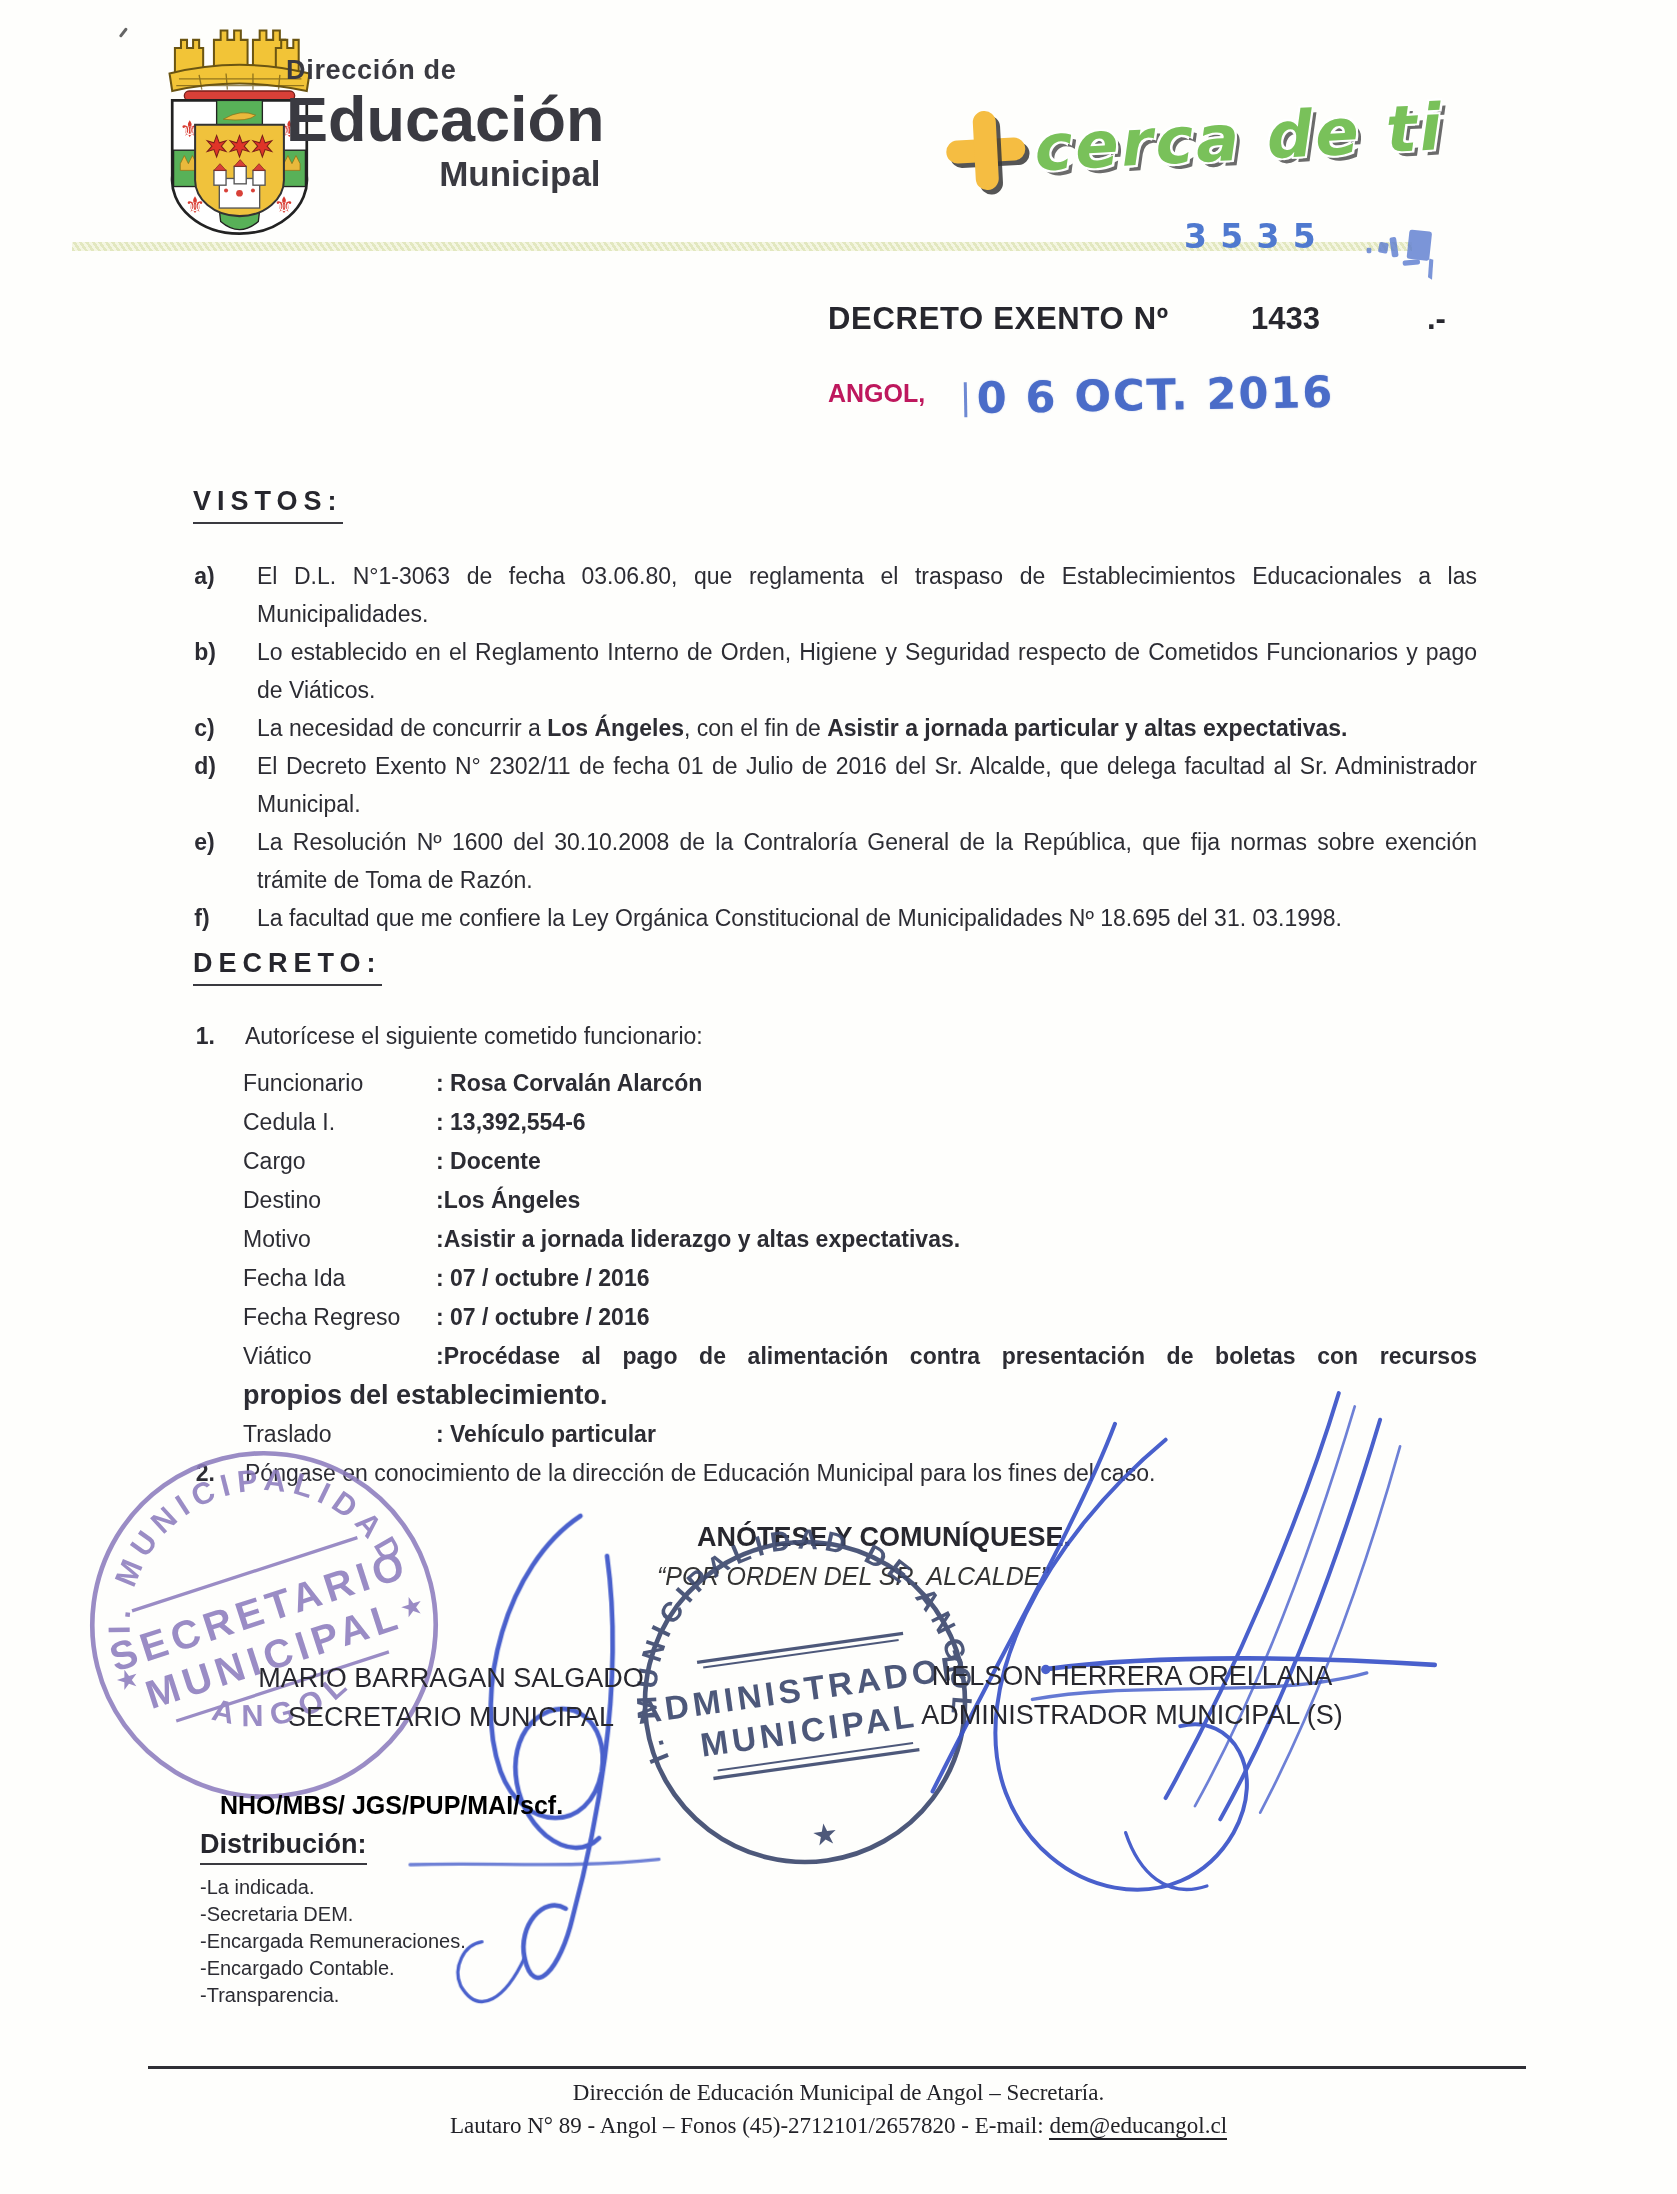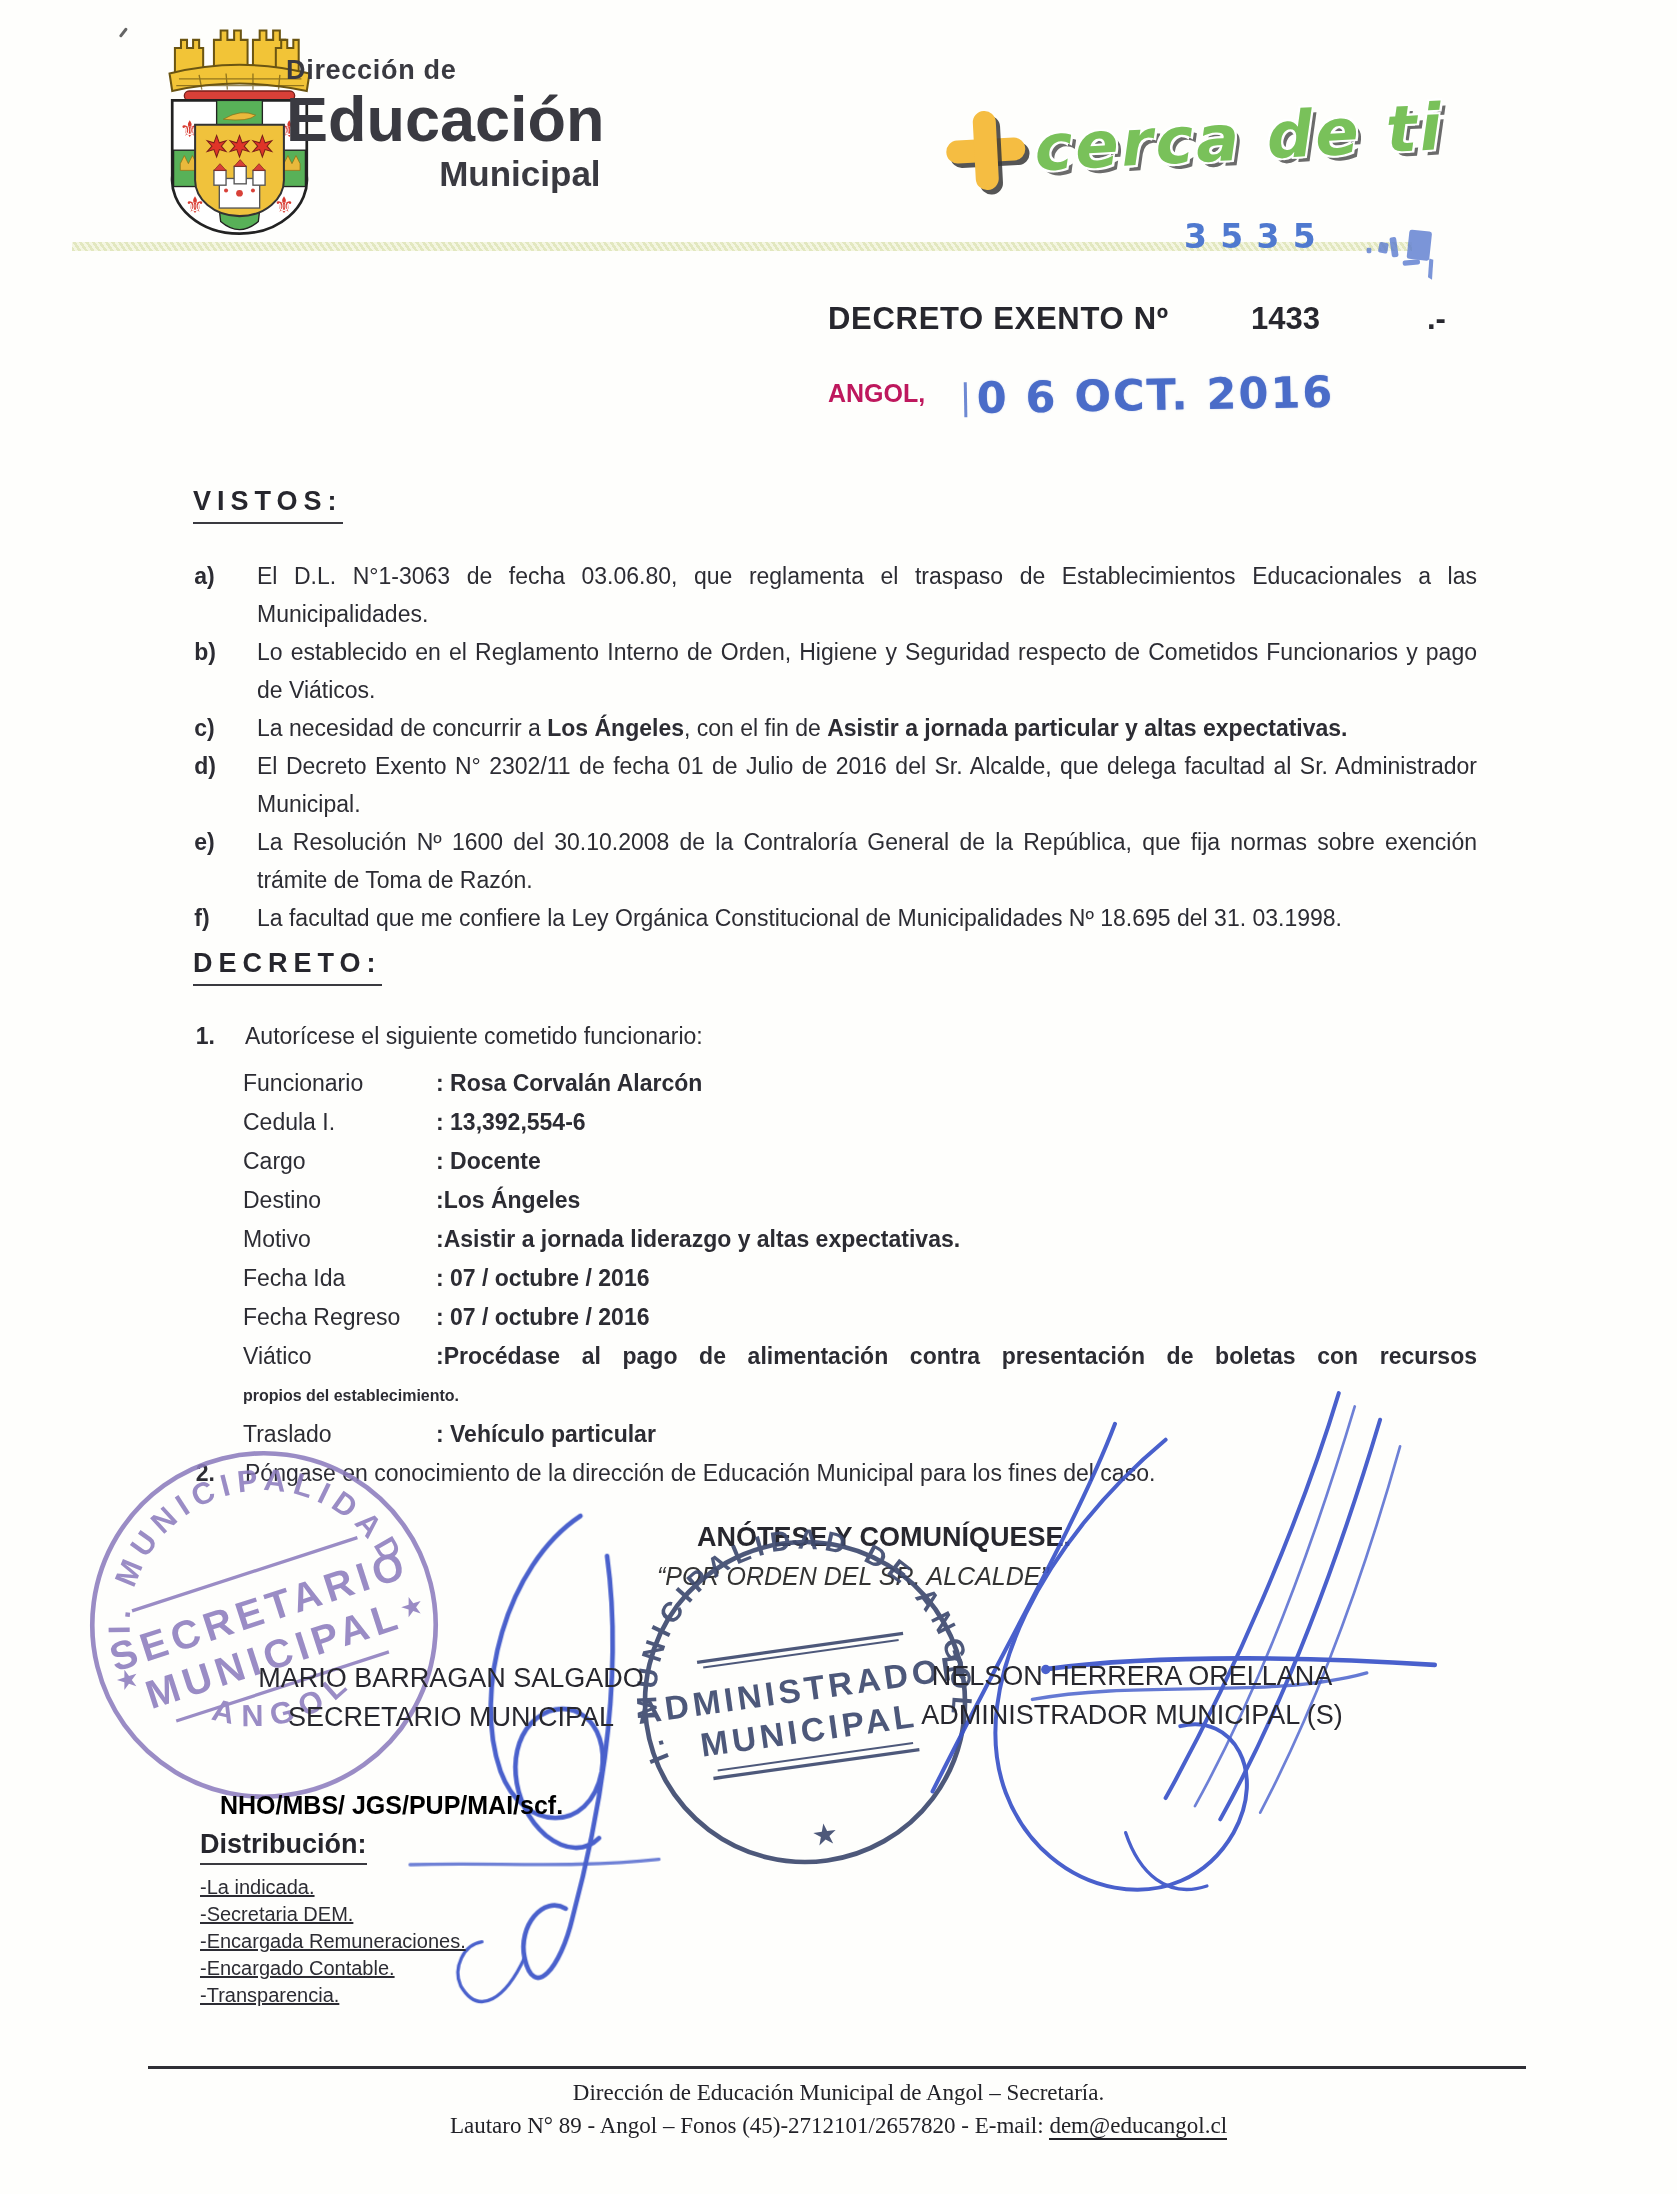--- a/index.html
+++ b/index.html
@@ -54,36 +54,36 @@
 
   .decreto{position:absolute;left:193px;top:948px;width:1284px;}
   .ditem{position:relative;padding-left:52px;font-size:23px;line-height:39px;}
   .dnum{position:absolute;left:2.7px;font-weight:bold;}
   .ditem1{margin-top:31px;}
   .fields{margin-top:8px;}
   .frow{position:relative;padding-left:243px;font-size:23px;line-height:39px;}
   .flabel{position:absolute;left:50px;top:0;font-weight:normal;}
   .fvalue{font-weight:bold;display:block;}
   .fjust .fvalue{text-align:justify;text-align-last:justify;}
-  .fextra{padding-left:50px;font-size:16px;line-height:39px;font-weight:bold;}
+  .fextra{padding-left:50px;font-size:27px;line-height:39px;font-weight:bold;}
 
   
   .anotese{position:absolute;left:697px;top:1522px;font-size:27px;font-weight:bold;color:#27272e;}
   .pororden{position:absolute;left:657px;top:1562px;font-size:25px;font-style:italic;color:#333;}
   .stamp{position:absolute;}
   .sig{position:absolute;}
   .sign-block{position:absolute;text-align:center;font-weight:normal;color:#27272e;font-size:27px;line-height:39px;}
   .sb-left{left:218px;top:1659px;width:466px;}
   .sb-right{left:899px;top:1657px;width:466px;}
 
   .initials{position:absolute;left:200px;top:1791px;font-size:25px;font-weight:bold;color:#000000;margin-left:20px;}
   .dist{position:absolute;left:200px;top:1829px;}
   .dist-head{display:inline-block;font-size:27px;font-weight:bold;color:#26262d;
         border-bottom:2.7px solid #3a3a40;padding-bottom:2.7px;}
-  .dist-items{margin-top:9.3px;font-size:20px;line-height:27px;color:#2c2c33;text-decoration:underline;}
+  .dist-items{margin-top:9.3px;font-size:20px;line-height:27px;color:#2c2c33;}
 
   
   .footer-rule{position:absolute;left:148px;top:2066px;width:1378px;height:2.7px;background:#2f2f35;}
   .footer{position:absolute;left:0;top:2076px;width:1677px;text-align:center;
         font-family:"Liberation Serif",serif;font-size:23px;line-height:33px;color:#222228;}
   .footer .email{border-bottom:2px solid #222228;}
 
   
   svg text{font-family:"Liberation Sans",sans-serif;}
 </style>

